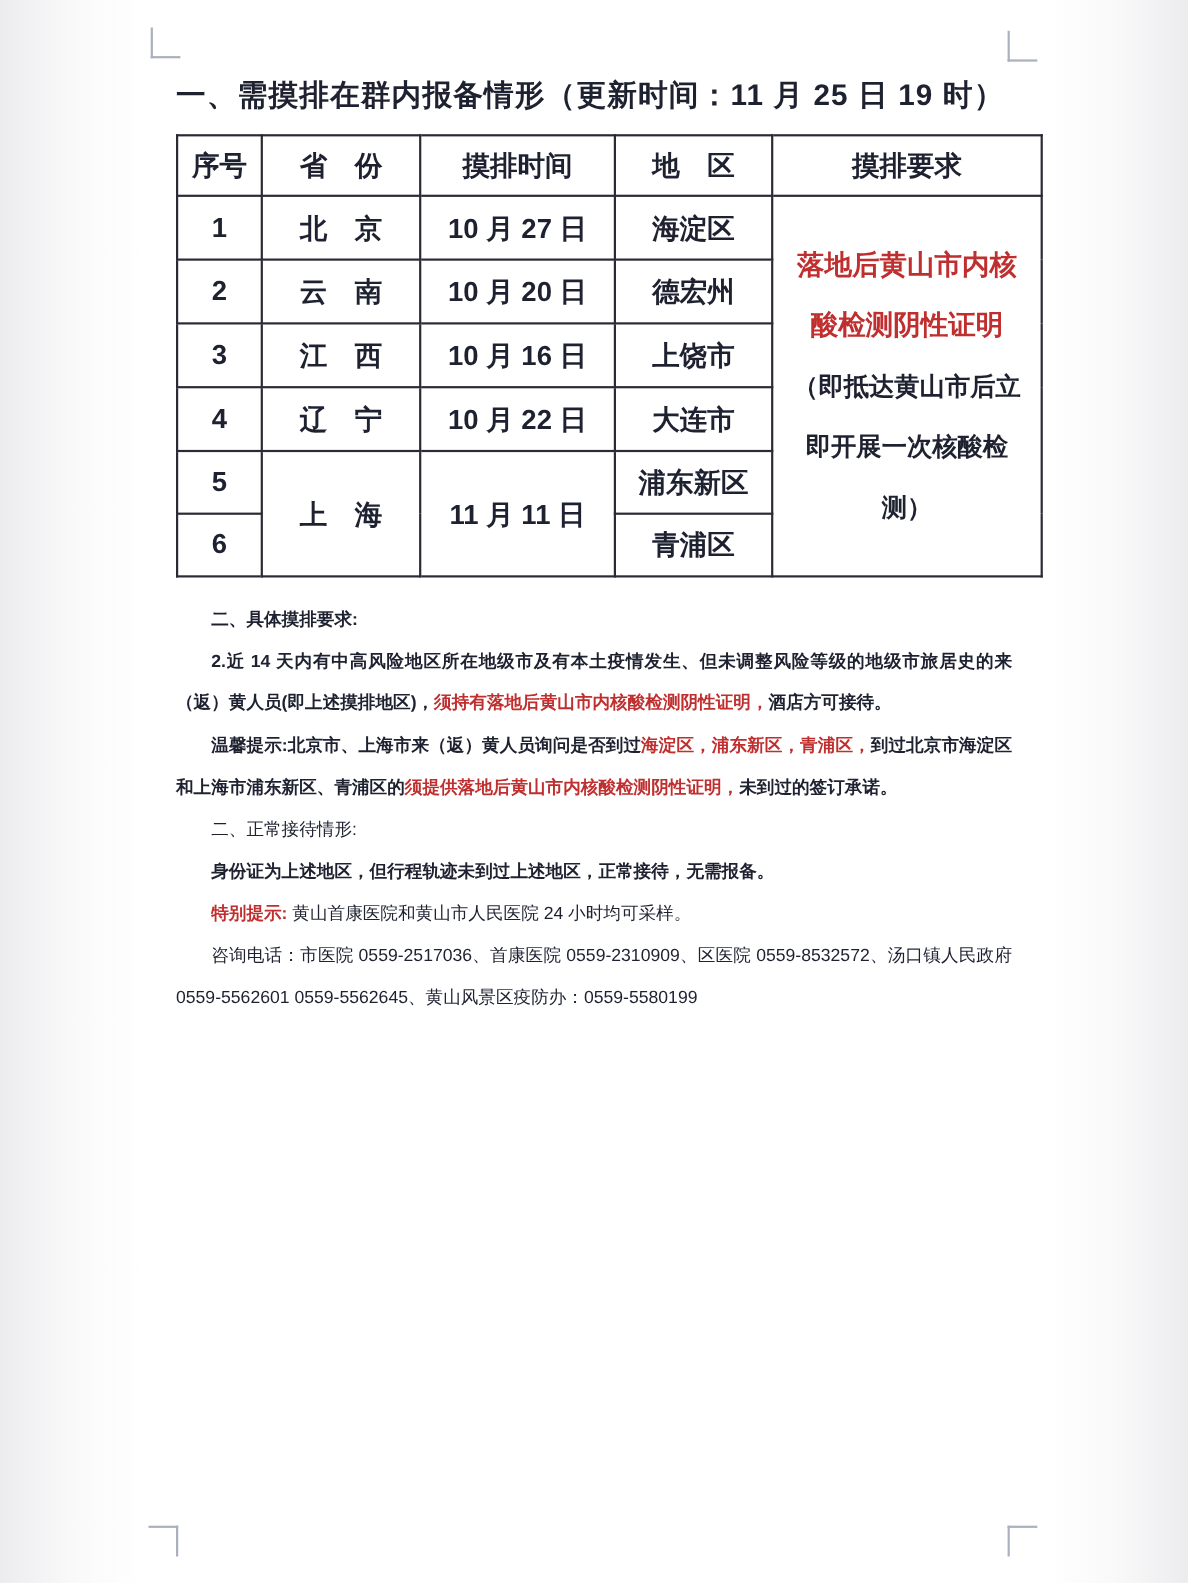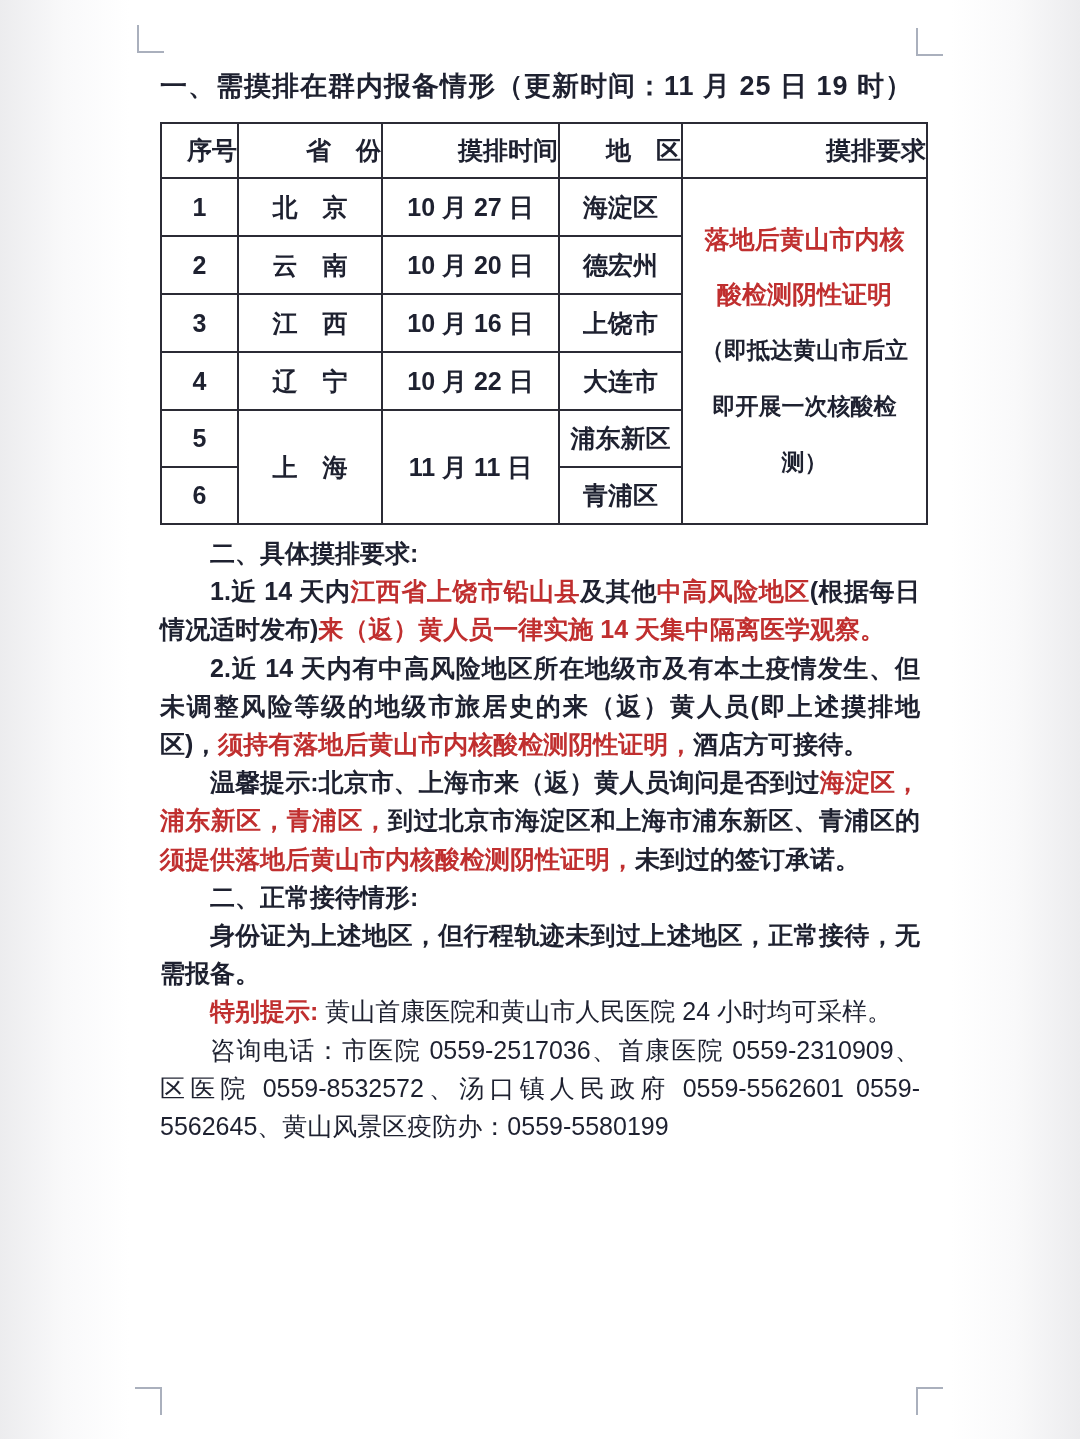--- a/index.html
+++ b/index.html
@@ -15,32 +15,32 @@
   .crop.tr { left:916px; top:28px;  border-left:2px solid var(--mark); border-bottom:2px solid var(--mark); }
   .crop.bl { left:135px; top:1387px; border-right:2px solid var(--mark); border-top:2px solid var(--mark); }
   .crop.br { left:916px; top:1387px; border-left:2px solid var(--mark); border-top:2px solid var(--mark); }
   .doc { position:absolute; left:160px; top:66px; width:760px; }
   .title { font-size:27px; font-weight:700; text-align:left; line-height:40px; margin-bottom:16px; letter-spacing:1px; }
   table.screen { width:756px; border-collapse:collapse; table-layout:fixed; font-size:25px; }
   table.screen td, table.screen th { border:2px solid var(--line); text-align:center; vertical-align:middle; font-weight:600; }
   th.c-no,  td.c-no  { width:77px; }
   th.c-prov{ width:144px; }
   th.c-date{ width:177px; }
-  th.c-area{ width:123px;border-radius:23px; }
+  th.c-area{ width:143px;border-radius:23px; }
   th.c-req { width:245px; }
-  tr.hdr th { height:55px; font-weight:700;text-align:right; }
+  tr.hdr th { height:55px; font-weight:700; }
   tr.r { height:58px; }
   tr.r2 { height:57px; }
   td.req-cell { vertical-align:middle; padding:0 10px; text-align:justify; line-height:55px; }
   .req-red { color:var(--red); font-weight:700; }
   .req-note { font-size:23px; font-weight:600; }
-  .content { margin-top:9px; font-size:25px; line-height:38.2px; }
+  .content { margin-top:20px; font-size:16px; line-height:38.2px; }
   .para { text-indent:2em; text-align:justify; font-weight:600; }
   .sect { text-indent:2em; font-weight:700; }
-  .sect2 { text-indent:2em; font-weight:700; }
+  .sect2 { text-indent:2em; font-weight:400; }
   .idcard { text-indent:2em; text-align:justify; font-weight:700; }
   .contact { text-indent:2em; text-align:justify; font-weight:500; }
   .special { text-indent:2em; font-weight:500; }
   .red { color:var(--red); }
   .bold { font-weight:700; }
 </style>
 </head>
 <body>
 
 <div class="page">
@@ -97,21 +97,20 @@
       </tr>
       <tr class="r2">
         <td class="c-no">6</td>
         <td>青浦区</td>
       </tr>
     </tbody>
       </table>
 
     <div class="content">
       <div class="sect">二、具体摸排要求:</div>
-      <div class="para"><span>1.近 14 天内</span><span class="red">江西省上饶市铅山县</span><span>及其他</span><span class="red">中高风险地区</span><span>(根据每日情况适时发布)</span><span class="red">来（返）黄人员一律实施 14 天集中隔离医学观察。</span></div>
       <div class="para"><span>2.近 14 天内有中高风险地区所在地级市及有本土疫情发生、但未调整风险等级的地级市旅居史的来（返）黄人员(即上述摸排地区)，</span><span class="red">须持有落地后黄山市内核酸检测阴性证明，</span><span>酒店方可接待。</span></div>
       <div class="para"><span>温馨提示:北京市、上海市来（返）黄人员询问是否到过</span><span class="red">海淀区，浦东新区，青浦区，</span><span>到过北京市海淀区和上海市浦东新区、青浦区的</span><span class="red">须提供落地后黄山市内核酸检测阴性证明，</span><span>未到过的签订承诺。</span></div>
       <div class="sect2">二、正常接待情形:</div>
       <div class="idcard"><span>身份证为上述地区，但行程轨迹未到过上述地区，正常接待，无需报备。</span></div>
       <div class="special"><span class="red bold">特别提示: </span><span>黄山首康医院和黄山市人民医院 24 小时均可采样。</span></div>
       <div class="contact"><span>咨询电话：市医院 0559-2517036、首康医院 0559-2310909、区医院 0559-8532572、汤口镇人民政府 0559-5562601 0559-5562645、黄山风景区疫防办：0559-5580199</span></div>
     </div>
   </div>
 </div>
 

